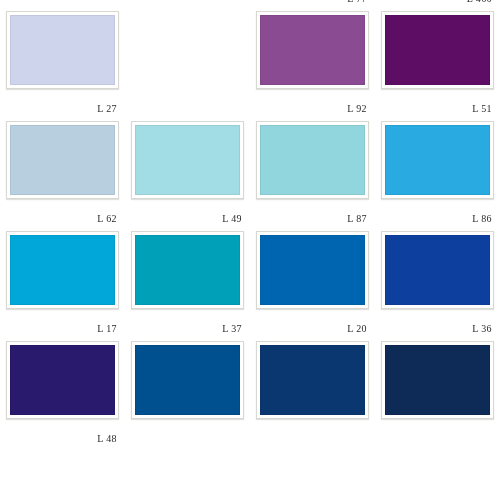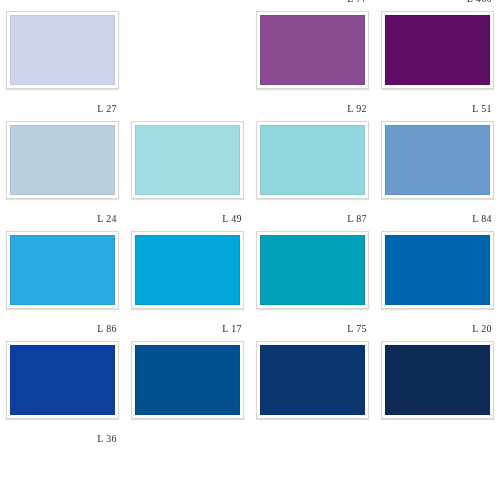--- a/index.html
+++ b/index.html
@@ -113,69 +113,69 @@
     <div class="cell">
       <div class="card">
         <div class="chip" style="background-color: rgb(94, 13, 101);"></div>
       </div>
       <div class="caption">L 51</div>
     </div>
     <div class="cell">
       <div class="card">
         <div class="chip" style="background-color: rgb(184, 207, 224);"></div>
       </div>
-      <div class="caption">L 24</div>
+      <div class="caption">L 62</div>
     </div>
     <div class="cell">
       <div class="card">
         <div class="chip" style="background-color: rgb(162, 220, 229);"></div>
       </div>
       <div class="caption">L 49</div>
     </div>
     <div class="cell">
       <div class="card">
         <div class="chip" style="background-color: rgb(145, 214, 220);"></div>
       </div>
       <div class="caption">L 87</div>
-    </div>
-    <div class="cell">
-      <div class="card">
-        <div class="chip" style="background-color: rgb(107, 155, 202);"></div>
-      </div>
-      <div class="caption">L 84</div>
     </div>
     <div class="cell">
       <div class="card">
         <div class="chip" style="background-color: rgb(41, 171, 226);"></div>
       </div>
       <div class="caption">L 86</div>
     </div>
     <div class="cell">
       <div class="card">
         <div class="chip" style="background-color: rgb(0, 167, 216);"></div>
       </div>
       <div class="caption">L 17</div>
     </div>
     <div class="cell">
       <div class="card">
         <div class="chip" style="background-color: rgb(0, 160, 184);"></div>
       </div>
-      <div class="caption">L 75</div>
+      <div class="caption">L 37</div>
     </div>
     <div class="cell">
       <div class="card">
         <div class="chip" style="background-color: rgb(0, 101, 176);"></div>
       </div>
       <div class="caption">L 20</div>
     </div>
     <div class="cell">
       <div class="card">
         <div class="chip" style="background-color: rgb(12, 63, 158);"></div>
       </div>
       <div class="caption">L 36</div>
+    </div>
+    <div class="cell">
+      <div class="card">
+        <div class="chip" style="background-color: rgb(42, 26, 110);"></div>
+      </div>
+      <div class="caption">L 48</div>
     </div>
     <div class="cell">
       <div class="card">
         <div class="chip" style="background-color: rgb(0, 80, 143);"></div>
       </div>
     </div>
     <div class="cell">
       <div class="card">
         <div class="chip" style="background-color: rgb(11, 55, 113);"></div>
       </div>

